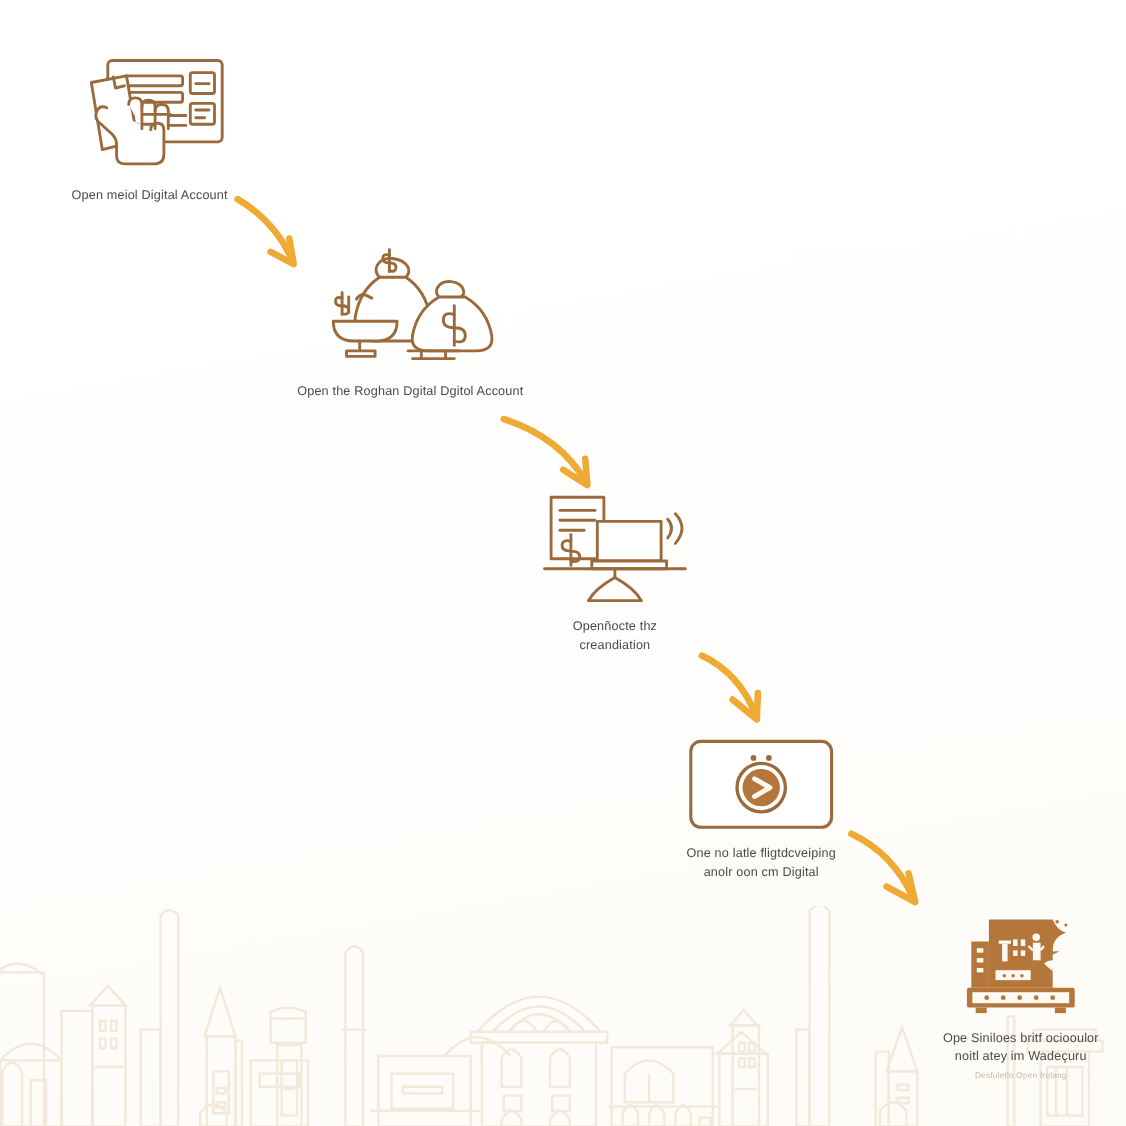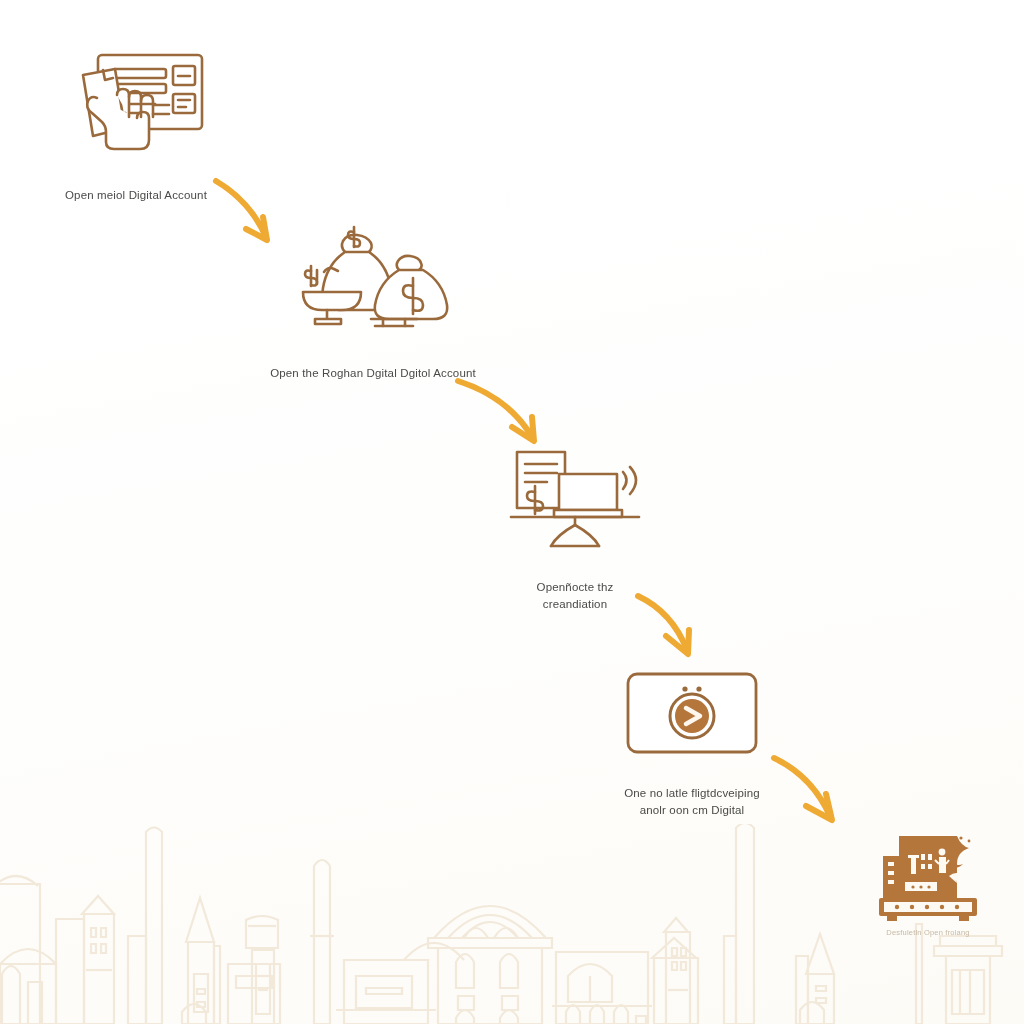--- a/index.html
+++ b/index.html
@@ -42,21 +42,21 @@
     display: flex;
     flex-direction: column;
     align-items: center;
     text-align: center;
   }
   .step-icon {
     display: block;
     line-height: 0;
   }
   .step-label {
-    margin-top: 29px;
+    margin-top: 12px;
     font-size: 11.5px;
     letter-spacing: 0.15px;
     color: #4a4a48;
     line-height: 1.45;
     max-width: 215px;
     white-space: pre-line;
     font-family: "Liberation Sans", sans-serif;
   }
   .step-sublabel {
     margin-top: 4px;
@@ -64,21 +64,21 @@
     color: #c7b9a5;
     letter-spacing: 0.2px;
     line-height: 1.4;
     max-width: 190px;
     white-space: pre-line;
   }
 
   
   #step-1 { left: 28px;  top: 48px;  width: 216px; }
   #step-2 { left: 262px; top: 224px; width: 222px; }
-  #step-3 { left: 480px; top: 448px; width: 190px; }
+  #step-3 { left: 464px; top: 448px; width: 190px; }
   #step-4 { left: 592px; top: 670px; width: 200px; }
   #step-5 { left: 838px; top: 832px; width: 180px; }
 
   
   .arrow {
     position: absolute;
     z-index: 2;
     pointer-events: none;
     line-height: 0;
   }
@@ -338,20 +338,22 @@
         <circle cx="22" cy="75" r="2.2" fill="#b5763c"></circle>
         <circle cx="37" cy="75" r="2.2" fill="#b5763c"></circle>
         <circle cx="52" cy="75" r="2.2" fill="#b5763c"></circle>
         <circle cx="67" cy="75" r="2.2" fill="#b5763c"></circle>
         <circle cx="82" cy="75" r="2.2" fill="#b5763c"></circle>
 
         <rect x="12" y="84" width="10" height="5" fill="#b5763c"></rect>
         <rect x="84" y="84" width="10" height="5" fill="#b5763c"></rect>
       </svg>
     </div>
+    <div class="step-label">Ope Siniloes britf ociooulor
+noitl atey im Wadeçuru</div>
     <div class="step-sublabel">Desfuletln Open frolang</div>
   </div>
 
   <div class="arrow" id="arrow-1">
     <svg width="80" height="80" viewBox="0 0 80 80" fill="none">
       <path d="M6 6 Q40 26 56 62" stroke="#eeaa33" stroke-width="6" stroke-linecap="round"></path>
       <path d="M36 54 L57 65 L53 42" stroke="#eeaa33" stroke-width="6" stroke-linecap="round" stroke-linejoin="round" fill="none"></path>
     </svg>
   </div>
 

